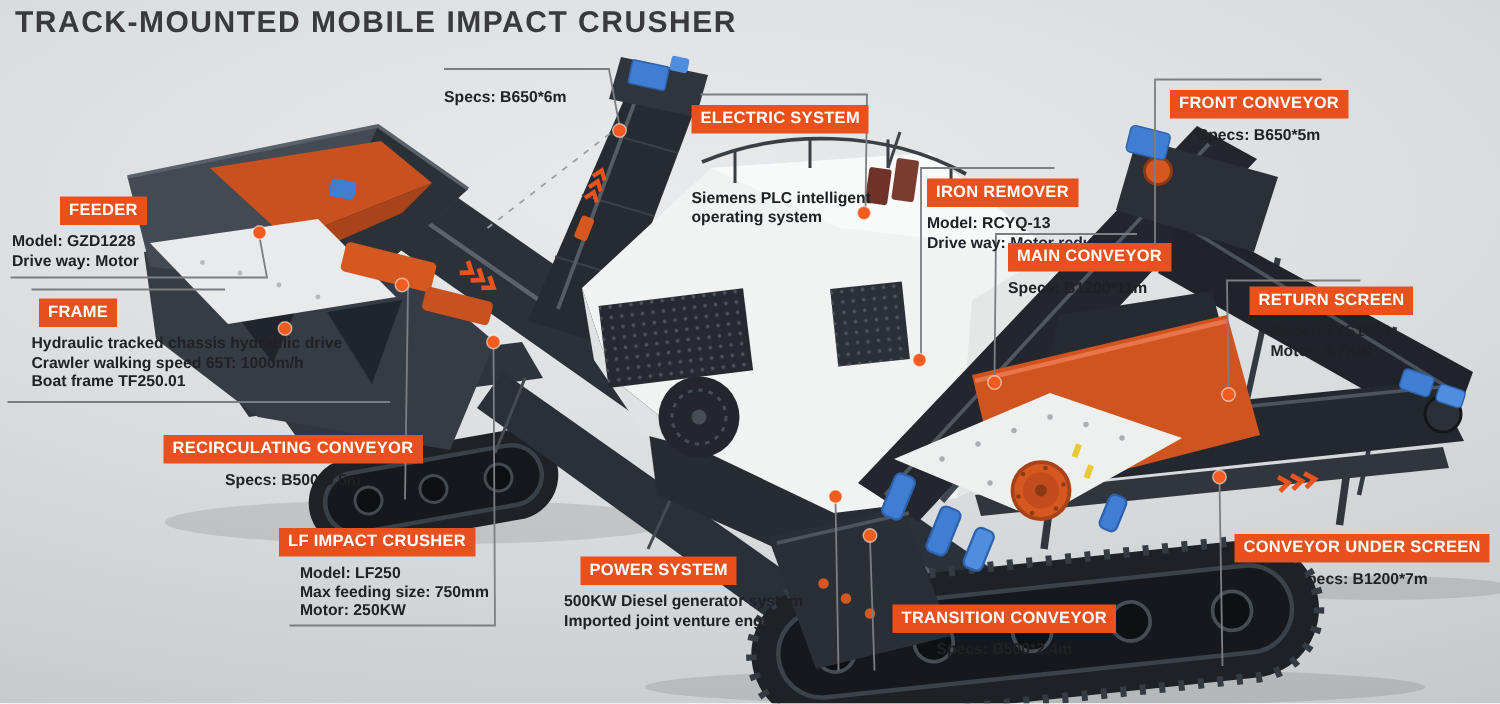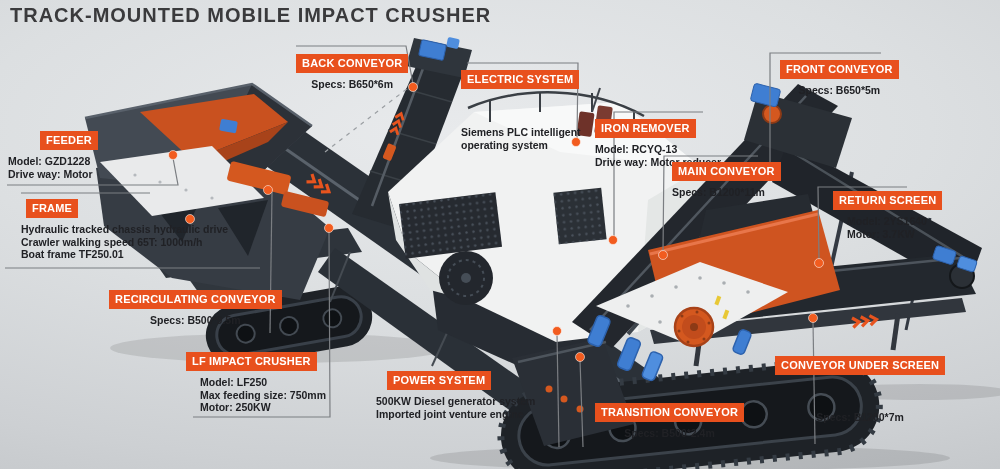--- a/index.html
+++ b/index.html
@@ -258,42 +258,41 @@
       <circle cx="580" cy="357" r="4.5"></circle>
       <circle cx="613" cy="240" r="4.5"></circle>
       <circle cx="663" cy="255" r="4.5"></circle>
       <circle cx="819" cy="263" r="4.5"></circle>
       <circle cx="813" cy="318" r="4.5"></circle>
       <circle cx="770" cy="171" r="4.5"></circle>
     </g>
   </svg>
 
   <div class="lbl c" style="left:296px;top:54px;">
-    <span class="chip">BACK CONVEYOR</span>
     <div class="specs">
       <span class="ln">Specs: B650*6m</span>
     </div>
   </div>
 
   <div class="lbl" style="left:461px;top:70px;gap:32px;">
     <span class="chip">ELECTRIC SYSTEM</span>
     <div class="specs">
       <span class="ln">Siemens PLC intelligent</span>
       <span class="ln">operating system</span>
     </div>
   </div>
 
   <div class="lbl c" style="left:780px;top:60px;">
     <span class="chip">FRONT CONVEYOR</span>
     <div class="specs">
       <span class="ln">Specs: B650*5m</span>
     </div>
   </div>
 
-  <div class="lbl" style="left:595px;top:119px;">
+  <div class="lbl" style="left:618px;top:119px;">
     <span class="chip">IRON REMOVER</span>
     <div class="specs">
       <span class="ln">Model: RCYQ-13</span>
       <span class="ln">Drive way: Motor reducer</span>
     </div>
   </div>
 
   <div class="lbl" style="left:672px;top:162px;">
     <span class="chip">MAIN CONVEYOR</span>
     <div class="specs">
@@ -350,20 +349,20 @@
     </div>
   </div>
 
   <div class="lbl c" style="left:595px;top:403px;">
     <span class="chip">TRANSITION CONVEYOR</span>
     <div class="specs">
       <span class="ln">Specs: B500*2.4m</span>
     </div>
   </div>
 
-  <div class="lbl c" style="left:775px;top:356px;gap:31px;">
+  <div class="lbl c" style="left:823px;top:356px;">
     <span class="chip">CONVEYOR UNDER SCREEN</span>
     <div class="specs">
       <span class="ln">Specs: B1200*7m</span>
     </div>
   </div>
 
 </div>
 
 </body></html>

